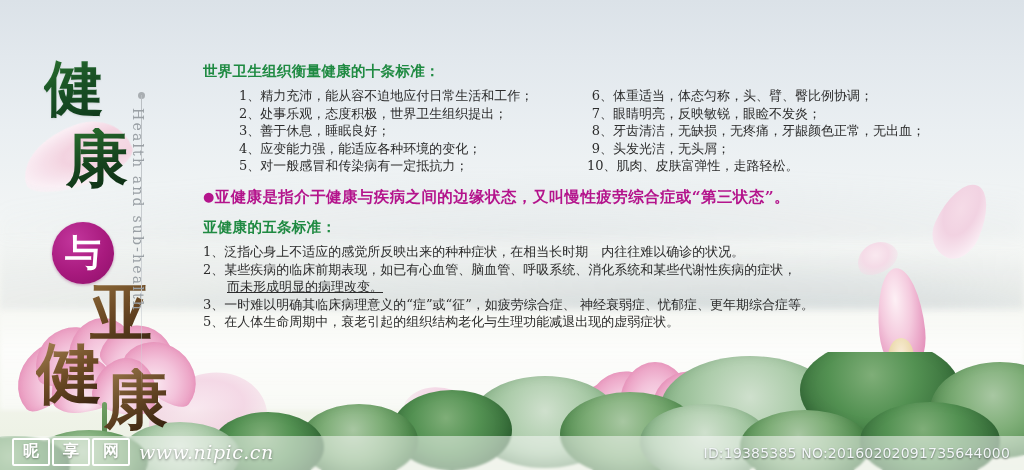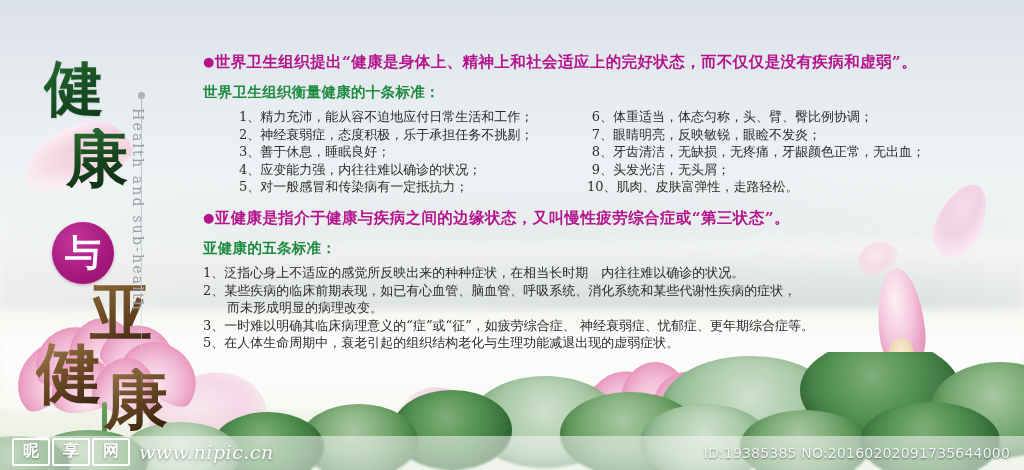--- a/index.html
+++ b/index.html
@@ -112,21 +112,21 @@
   .col.left{width:340px;}
   .col.right{width:470px;padding-left:8px;}
   .li{
     font-family:"DejaVu Serif","Liberation Serif",serif;
     font-size:13px;color:#2c2c2c;line-height:17.6px;white-space:nowrap;}
   .li.r{text-indent:0;}
   .li .num{display:inline-block;min-width:20px;text-align:right;}
   .li.r .num{min-width:26px;}
   .sec2{margin-top:12px;}
   .list2 .li{white-space:nowrap;}
-  .li .cont{display:inline-block;padding-left:24px;}
+  .li .cont{display:inline-block;padding-left:24px;text-decoration:underline;}
 
   
   .wm{position:absolute;left:0;bottom:0;width:1024px;height:34px;
     background:rgba(245,248,245,.55);backdrop-filter:blur(1px);}
   .wm-inner{position:absolute;left:12px;bottom:4px;display:flex;align-items:center;gap:9px;}
   .wm-logo{display:flex;gap:2px;}
   .wm-logo i{display:inline-block;width:34px;height:24px;border:2px solid #ffffff;border-radius:2px;
     color:#ffffff;font-style:normal;font-weight:bold;font-size:16px;line-height:22px;text-align:center;
     font-family:"DejaVu Sans","Liberation Sans",sans-serif;
     text-shadow:0 1px 2px rgba(0,0,0,.35);}
@@ -210,30 +210,27 @@
     <div class="tword jian2">健</div>
     <div class="tword kang2">康</div>
     <div class="vdot"></div>
     <div class="vrule"></div>
     <div class="veng">Health and sub-health</div>
   </div>
 
   <div class="content">
 
     <div>
-      <div class="lead">
-        <span class="dot">●</span><span>世界卫生组织提出“健康是身体上、精神上和社会适应上的完好状态，而不仅仅是没有疾病和虚弱”。</span>
-      </div>
       <div class="subhead">世界卫生组织衡量健康的十条标准：</div>
       <div class="cols">
         <div class="col left">
           <div class="li"><span class="num">1、</span><span>精力充沛，能从容不迫地应付日常生活和工作；</span></div>
-          <div class="li"><span class="num">2、</span><span>神经衰弱症，态度积极，乐于承担任务不挑剔；</span></div>
+          <div class="li"><span class="num">2、</span><span>处事乐观，态度积极，世界卫生组织提出；</span></div>
           <div class="li"><span class="num">3、</span><span>善于休息，睡眠良好；</span></div>
-          <div class="li"><span class="num">4、</span><span>应变能力强，内往往难以确诊的状况；</span></div>
+          <div class="li"><span class="num">4、</span><span>应变能力强，能适应各种环境的变化；</span></div>
           <div class="li"><span class="num">5、</span><span>对一般感冒和传染病有一定抵抗力；</span></div>
         </div>
         <div class="col right">
           <div class="li r"><span class="num">6、</span><span>体重适当，体态匀称，头、臂、臀比例协调；</span></div>
           <div class="li r"><span class="num">7、</span><span>眼睛明亮，反映敏锐，眼睑不发炎；</span></div>
           <div class="li r"><span class="num">8、</span><span>牙齿清洁，无缺损，无疼痛，牙龈颜色正常，无出血；</span></div>
           <div class="li r"><span class="num">9、</span><span>头发光洁，无头屑；</span></div>
           <div class="li r"><span class="num">10、</span><span>肌肉、皮肤富弹性，走路轻松。</span></div>
         </div>
       </div>

